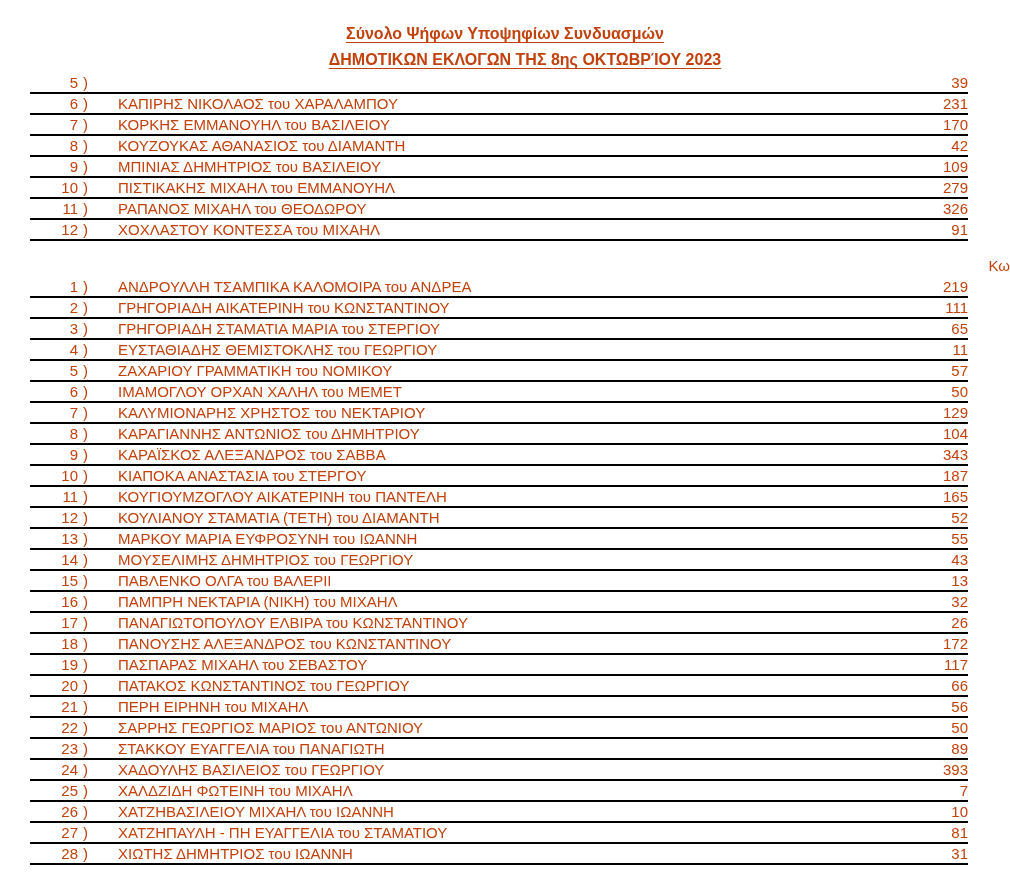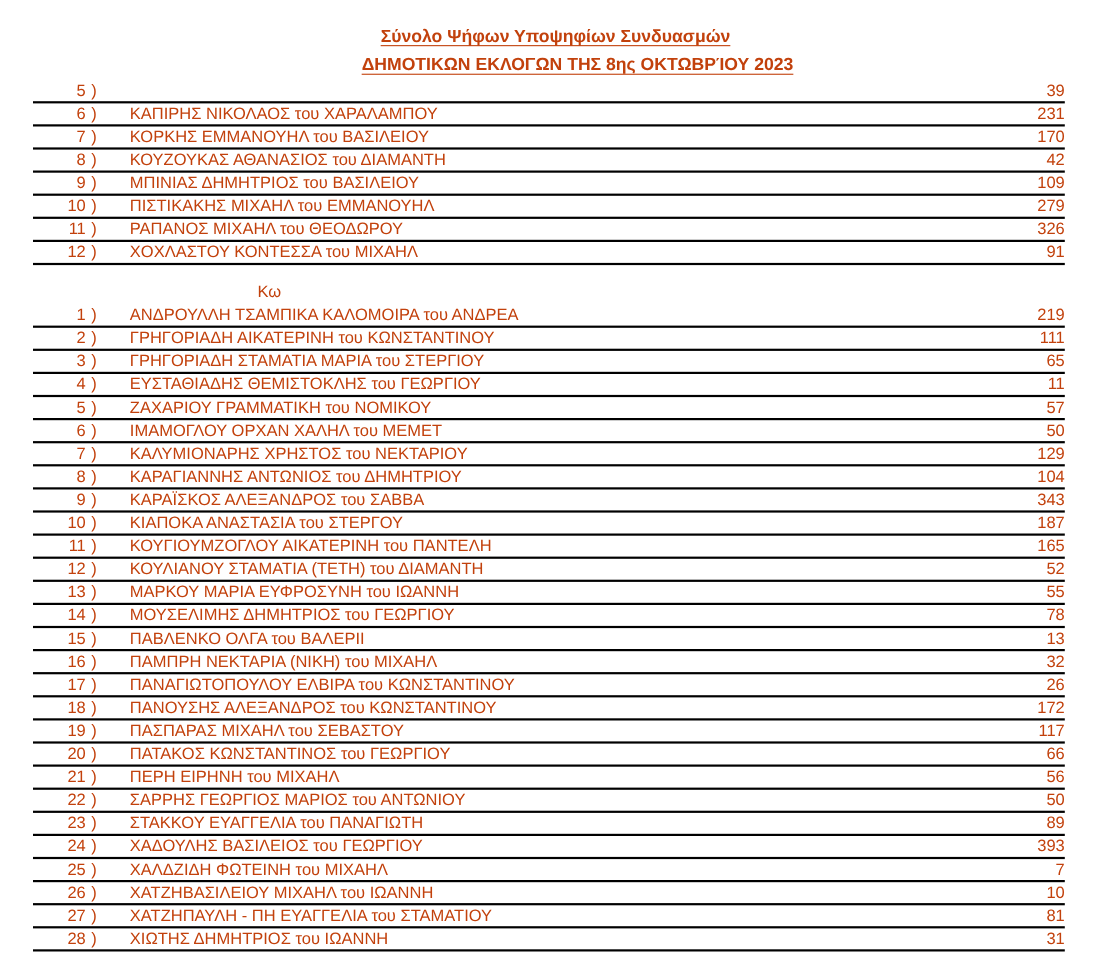--- a/index.html
+++ b/index.html
@@ -21,21 +21,21 @@
     font-size: 16px;
     line-height: 19px;
     text-decoration: underline;
     text-underline-offset: 3px;
   }
   .title { margin-bottom: 7px; }
   .subtitle { margin-bottom: 4px; padding-left: 40px; }
   .section-heading {
     font-size: 15px;
     line-height: 18px;
-    text-align: left;
+    text-align: right;
     padding-left: 234px;
     margin-top: 16px;
     margin-bottom: 2px;
   }
   .rows { margin-left: 30px; margin-right: 42px; }
   .row {
     display: flex;
     align-items: center;
     height: 19px;
     border-bottom: 2px solid #000000;
@@ -206,21 +206,21 @@
     <span class="num">13</span>
     <span class="paren">)</span>
     <span class="name">ΜΑΡΚΟΥ ΜΑΡΙΑ ΕΥΦΡΟΣΥΝΗ του ΙΩΑΝΝΗ</span>
     <span class="votes">55</span>
   </div>
 
   <div class="row">
     <span class="num">14</span>
     <span class="paren">)</span>
     <span class="name">ΜΟΥΣΕΛΙΜΗΣ ΔΗΜΗΤΡΙΟΣ του ΓΕΩΡΓΙΟΥ</span>
-    <span class="votes">78</span>
+    <span class="votes">43</span>
   </div>
 
   <div class="row">
     <span class="num">15</span>
     <span class="paren">)</span>
     <span class="name">ΠΑΒΛΕΝΚΟ ΟΛΓΑ του ΒΑΛΕΡΙΙ</span>
     <span class="votes">13</span>
   </div>
 
   <div class="row">

